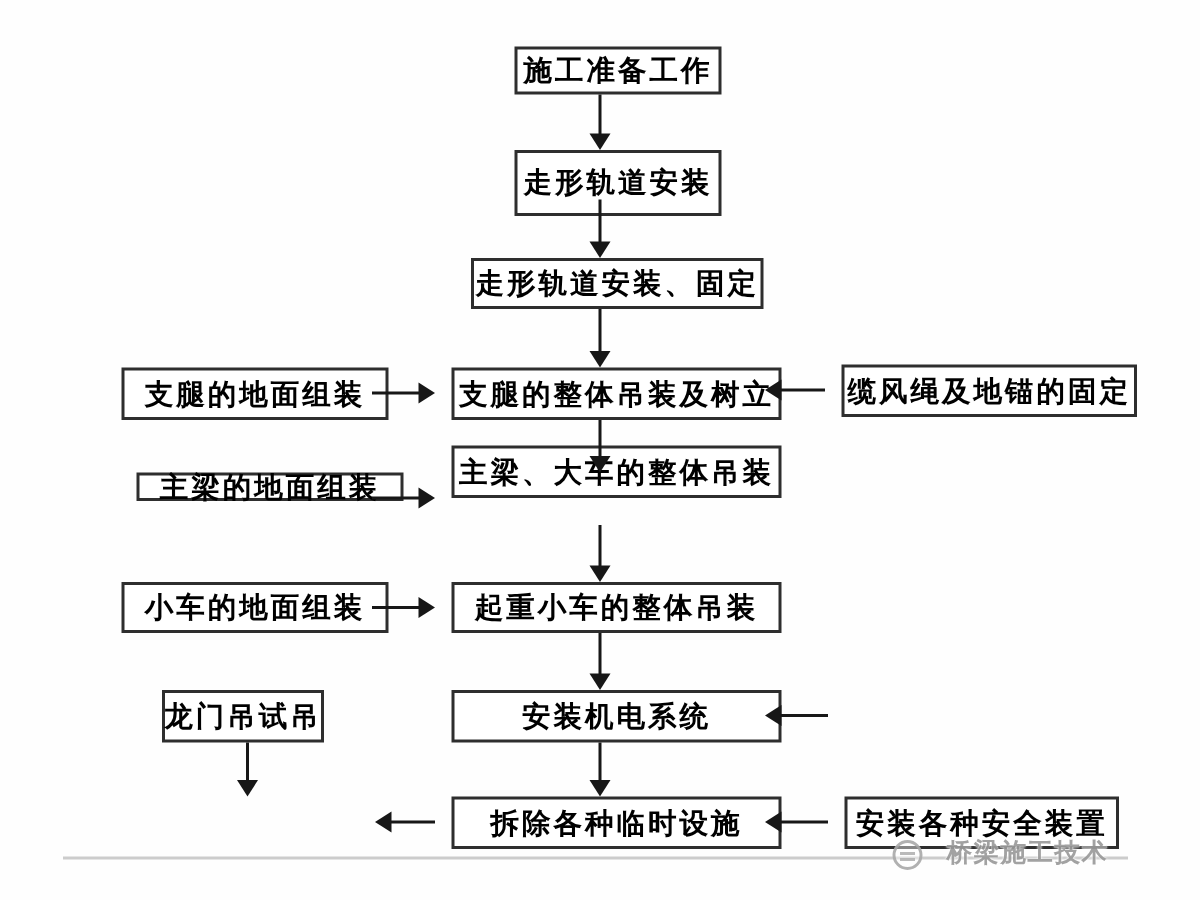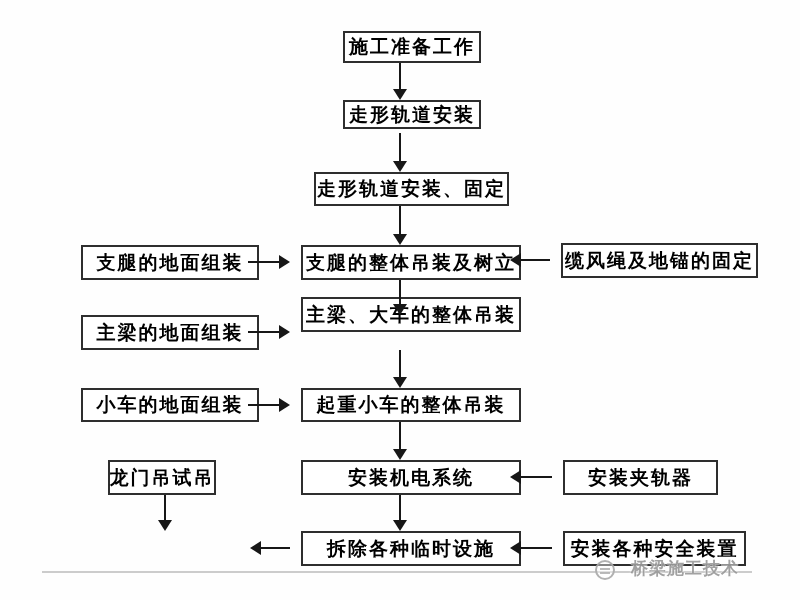--- a/index.html
+++ b/index.html
@@ -30,35 +30,34 @@
   .wm-text{font-size:17px;font-weight:bold;color:#9b9b9b;letter-spacing:1px;
            text-shadow:0 0 2px #ffffff,0 0 1px #ffffff;}
   .divider{position:absolute;left:42px;top:571px;width:710px;height:2px;background:#cccccc;}
 </style>
 </head>
 <body>
 
 <div id="page">
 
   <div class="node" style="left:332px;top:31px;width:138px;height:32px">施工准备工作</div>
-  <div class="node" style="left:332px;top:100px;width:138px;height:29px">走形轨道安装</div>
+  <div class="node" style="left:332px;top:100px;width:138px;height:44px">走形轨道安装</div>
   <div class="node" style="left:303px;top:172px;width:195px;height:34px">走形轨道安装、固定</div>
   <div class="node" style="left:290px;top:245px;width:220px;height:35px">支腿的整体吊装及树立</div>
   <div class="node" style="left:290px;top:297px;width:220px;height:35px">主梁、大车的整体吊装</div>
   <div class="node" style="left:290px;top:388px;width:220px;height:34px">起重小车的整体吊装</div>
   <div class="node" style="left:290px;top:460px;width:220px;height:35px">安装机电系统</div>
   <div class="node" style="left:290px;top:531px;width:220px;height:35px">拆除各种临时设施</div>
 
   <div class="node" style="left:70px;top:245px;width:178px;height:35px">支腿的地面组装</div>
-  <div class="node" style="left:70px;top:315px;width:178px;height:35px">主梁的地面组装</div>
+  <div class="node" style="left:80px;top:315px;width:178px;height:19px">主梁的地面组装</div>
   <div class="node" style="left:70px;top:388px;width:178px;height:34px">小车的地面组装</div>
   <div class="node" style="left:97px;top:460px;width:108px;height:35px">龙门吊试吊</div>
 
   <div class="node" style="left:550px;top:243px;width:197px;height:35px">缆风绳及地锚的固定</div>
-  <div class="node" style="left:552px;top:460px;width:155px;height:35px">安装夹轨器</div>
   <div class="node" style="left:552px;top:531px;width:183px;height:35px">安装各种安全装置</div>
 
   <div class="va" style="left:393px;top:63px;height:37px">
       <i class="shaft"></i>
       <i class="head"></i>
     </div>
   <div class="va" style="left:393px;top:133px;height:39px">
       <i class="shaft"></i>
       <i class="head"></i>
     </div>

